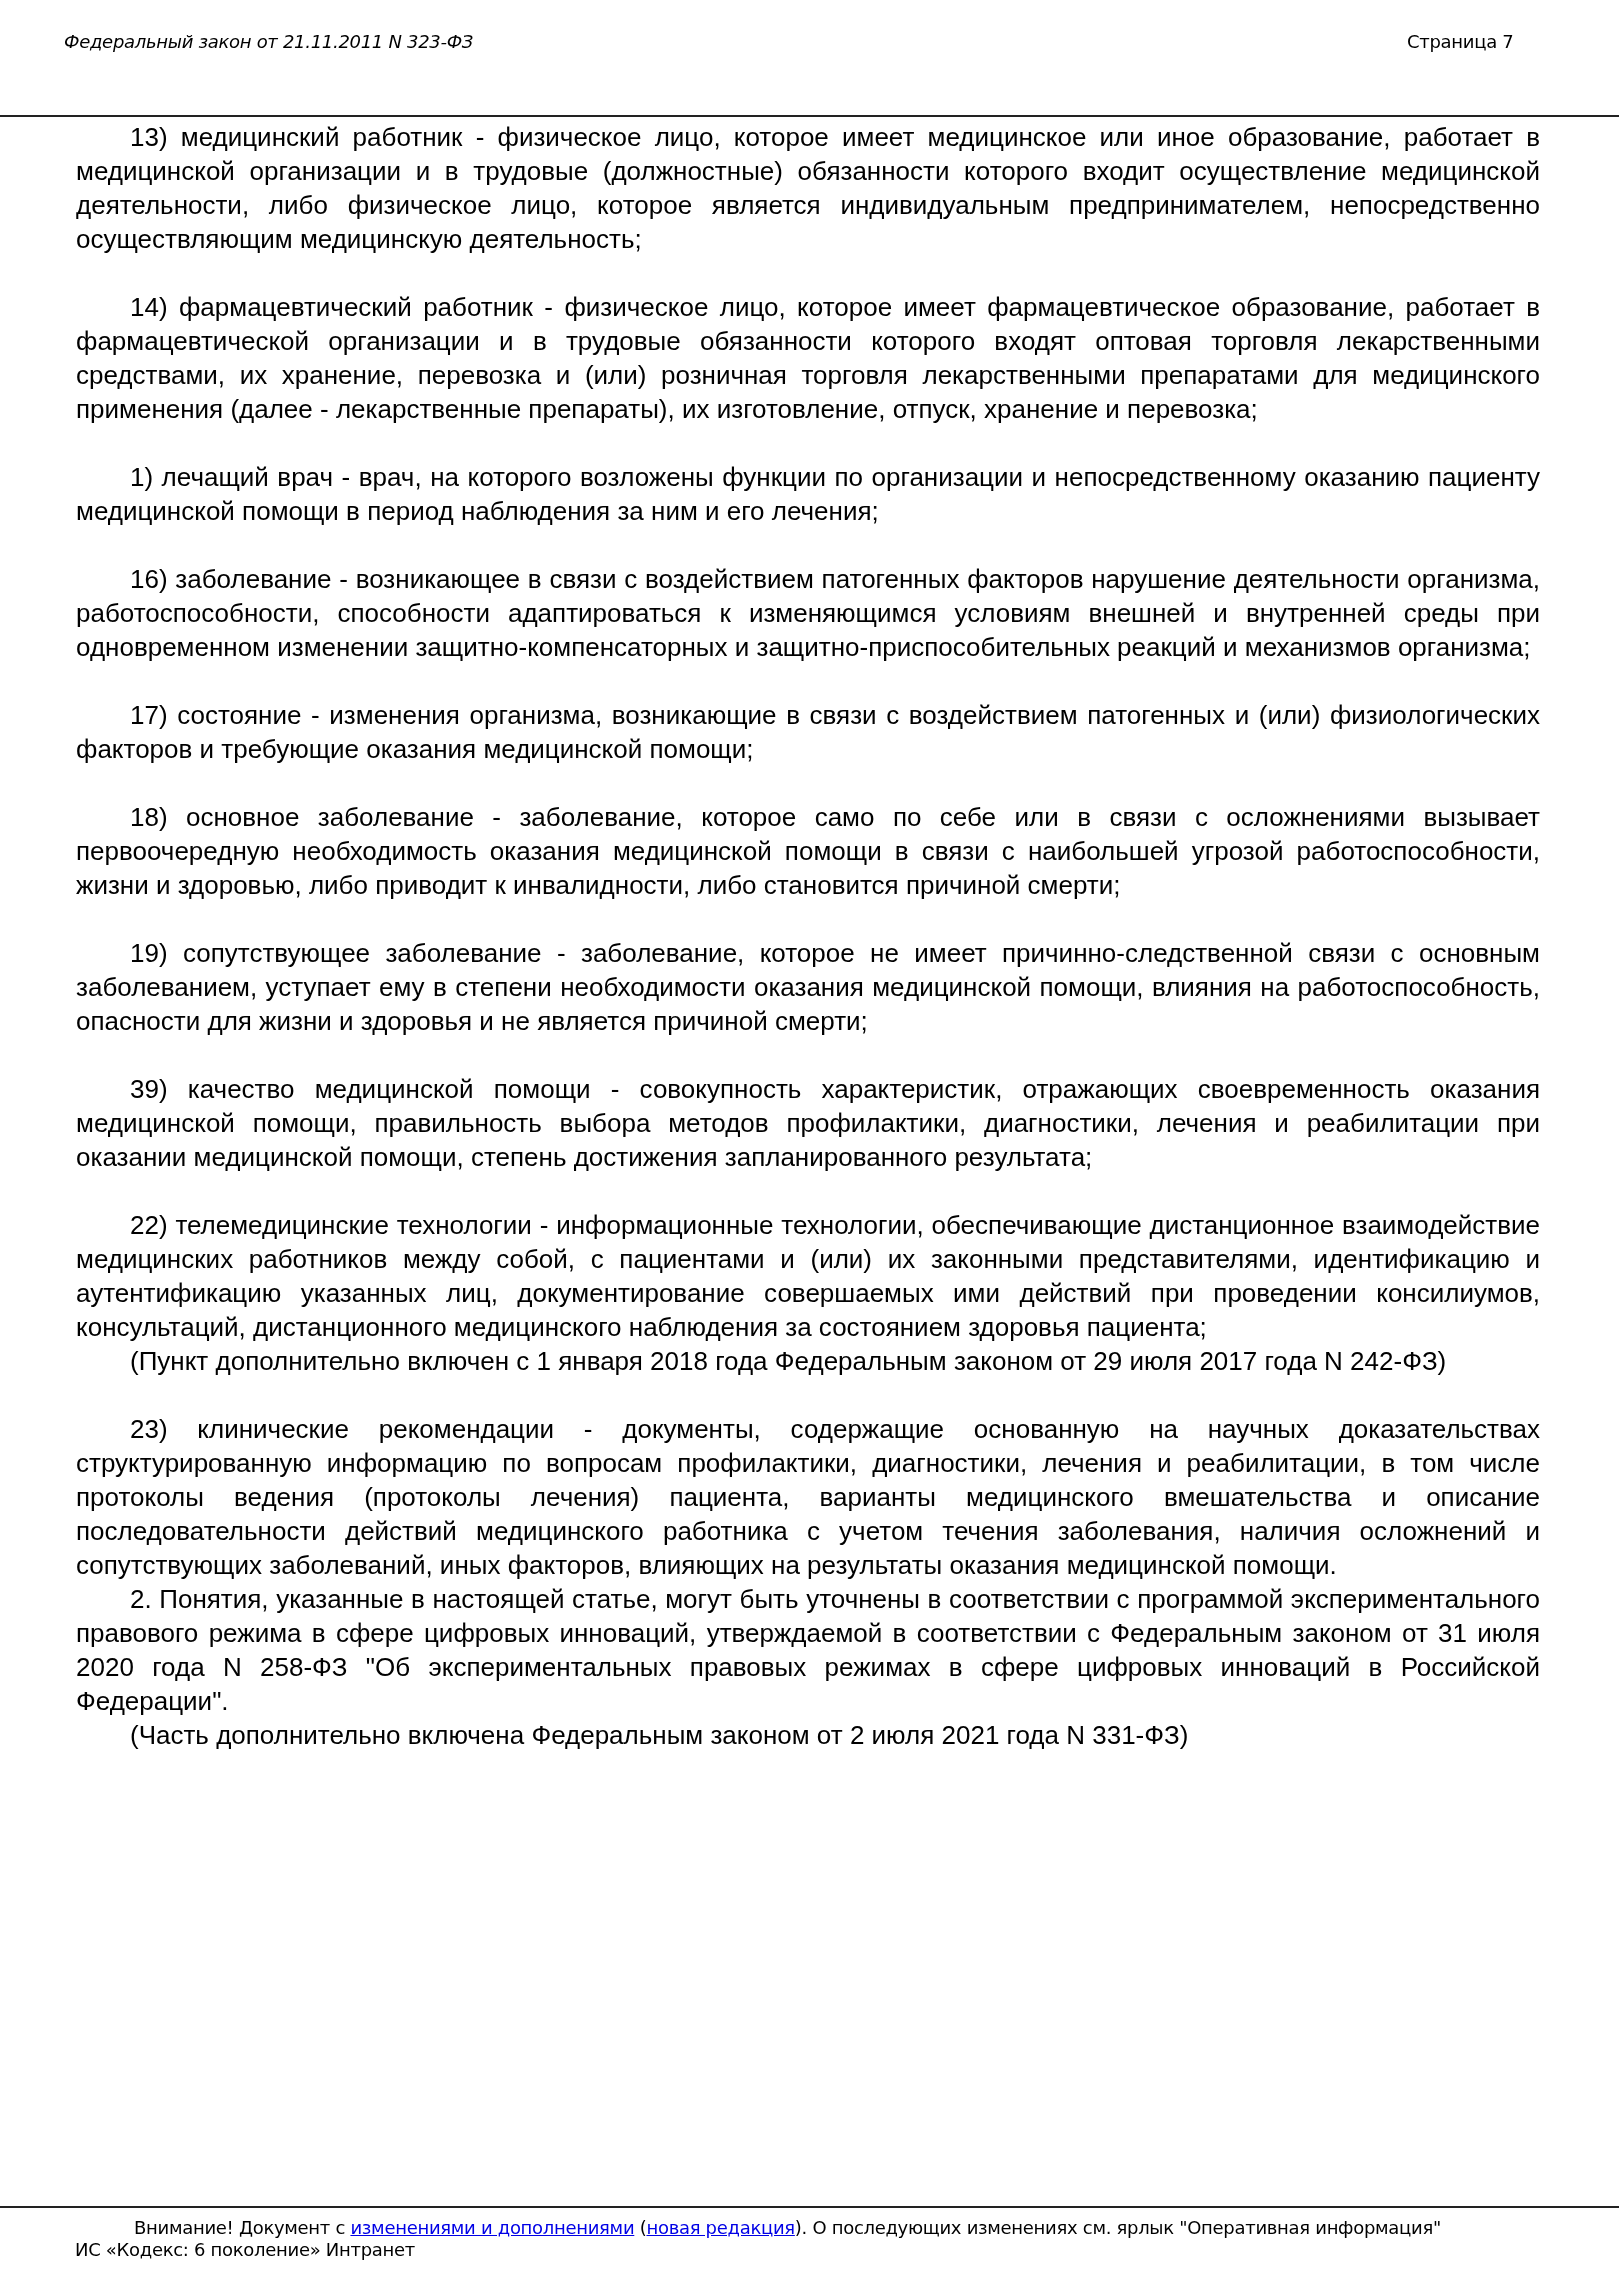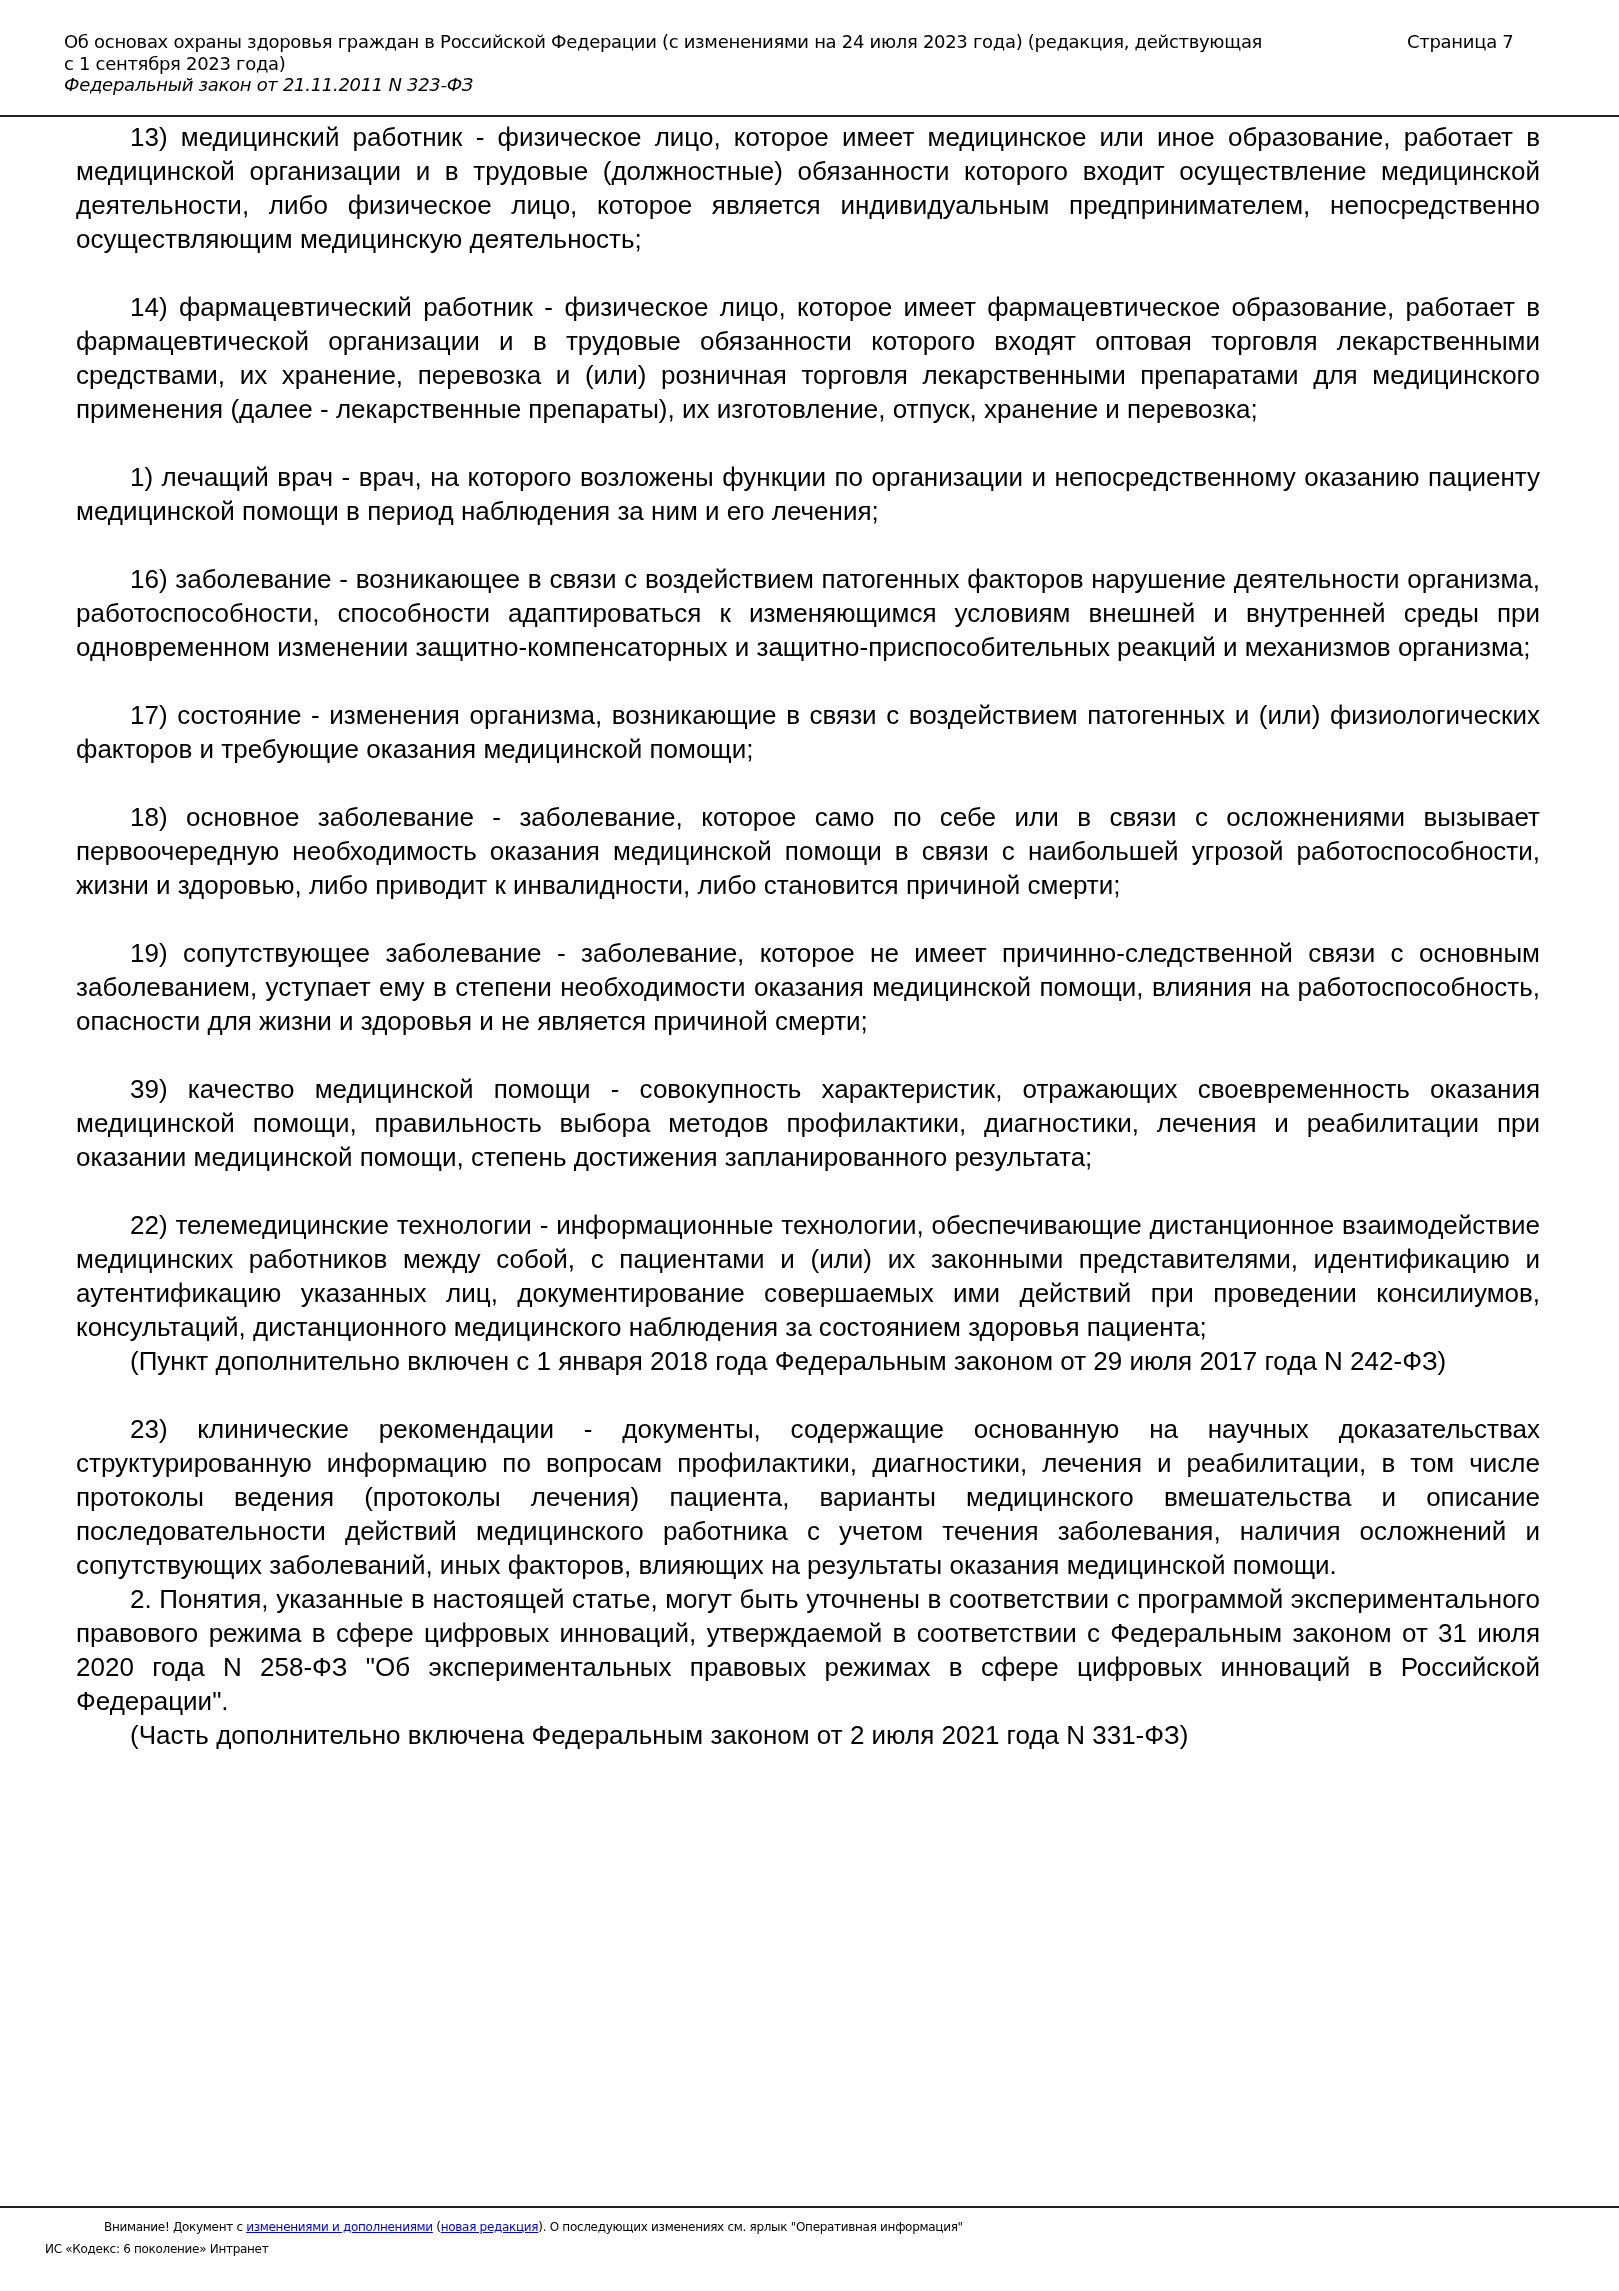--- a/index.html
+++ b/index.html
@@ -8,32 +8,28 @@
   .page-header .title { display: block; width: 1294px; }
   .page-header .pagenum { position: absolute; left: 1343px; top: 0; }
   .page-header .law { font-style: italic; display: block; }
   .rule { position: absolute; left: 0; width: 1619px; height: 2px; background: #222; }
   .rule.top { top: 115px; }
   .rule.bottom { top: 2206px; }
   .content { position: absolute; left: 76px; top: 120px; width: 1464px; font-family: "Liberation Sans", sans-serif; font-size: 26px; line-height: 34px; text-align: justify; }
   .content p { margin: 0 0 34px 0; text-indent: 54px; }
   .content p.note { margin-bottom: 18px; }
   .content p.tight { margin-bottom: 0; }
-  .page-footer { position: absolute; left: 45px; top: 2217px; width: 1509px; font-family: "DejaVu Sans", sans-serif; font-size: 12px; line-height: 21.6px; letter-spacing: -0.3px; }
+  .page-footer { position: absolute; left: 75px; top: 2217px; width: 1509px; font-family: "DejaVu Sans", sans-serif; font-size: 18px; line-height: 21.6px; letter-spacing: -0.3px; }
   .page-footer .notice { display: block; padding-left: 59px; }
   .page-footer a { color: #0000e6; text-decoration: underline; }
 </style>
 </head>
 <body>
 
 <div class="page-header">
-  <span class="title">
-    <span>Об основах охраны здоровья граждан в Российской Федерации (с изменениями на 24 июля 2023 года) (редакция, действующая</span><br>
-    <span>с 1 сентября 2023 года)</span>
-  </span>
   <span class="pagenum">Страница 7</span>
   <span class="law">Федеральный закон от 21.11.2011 N 323-ФЗ</span>
 </div>
 
 <div class="rule top"></div>
 
 <div class="content">
   <p>13) медицинский работник - физическое лицо, которое имеет медицинское или иное образование, работает в медицинской организации и в трудовые (должностные) обязанности которого входит осуществление медицинской деятельности, либо физическое лицо, которое является индивидуальным предпринимателем, непосредственно осуществляющим медицинскую деятельность;</p>
   <p>14) фармацевтический работник - физическое лицо, которое имеет фармацевтическое образование, работает в фармацевтической организации и в трудовые обязанности которого входят оптовая торговля лекарственными средствами, их хранение, перевозка и (или) розничная торговля лекарственными препаратами для медицинского применения (далее - лекарственные препараты), их изготовление, отпуск, хранение и перевозка;</p>
   <p>1) лечащий врач - врач, на которого возложены функции по организации и непосредственному оказанию пациенту медицинской помощи в период наблюдения за ним и его лечения;</p>

